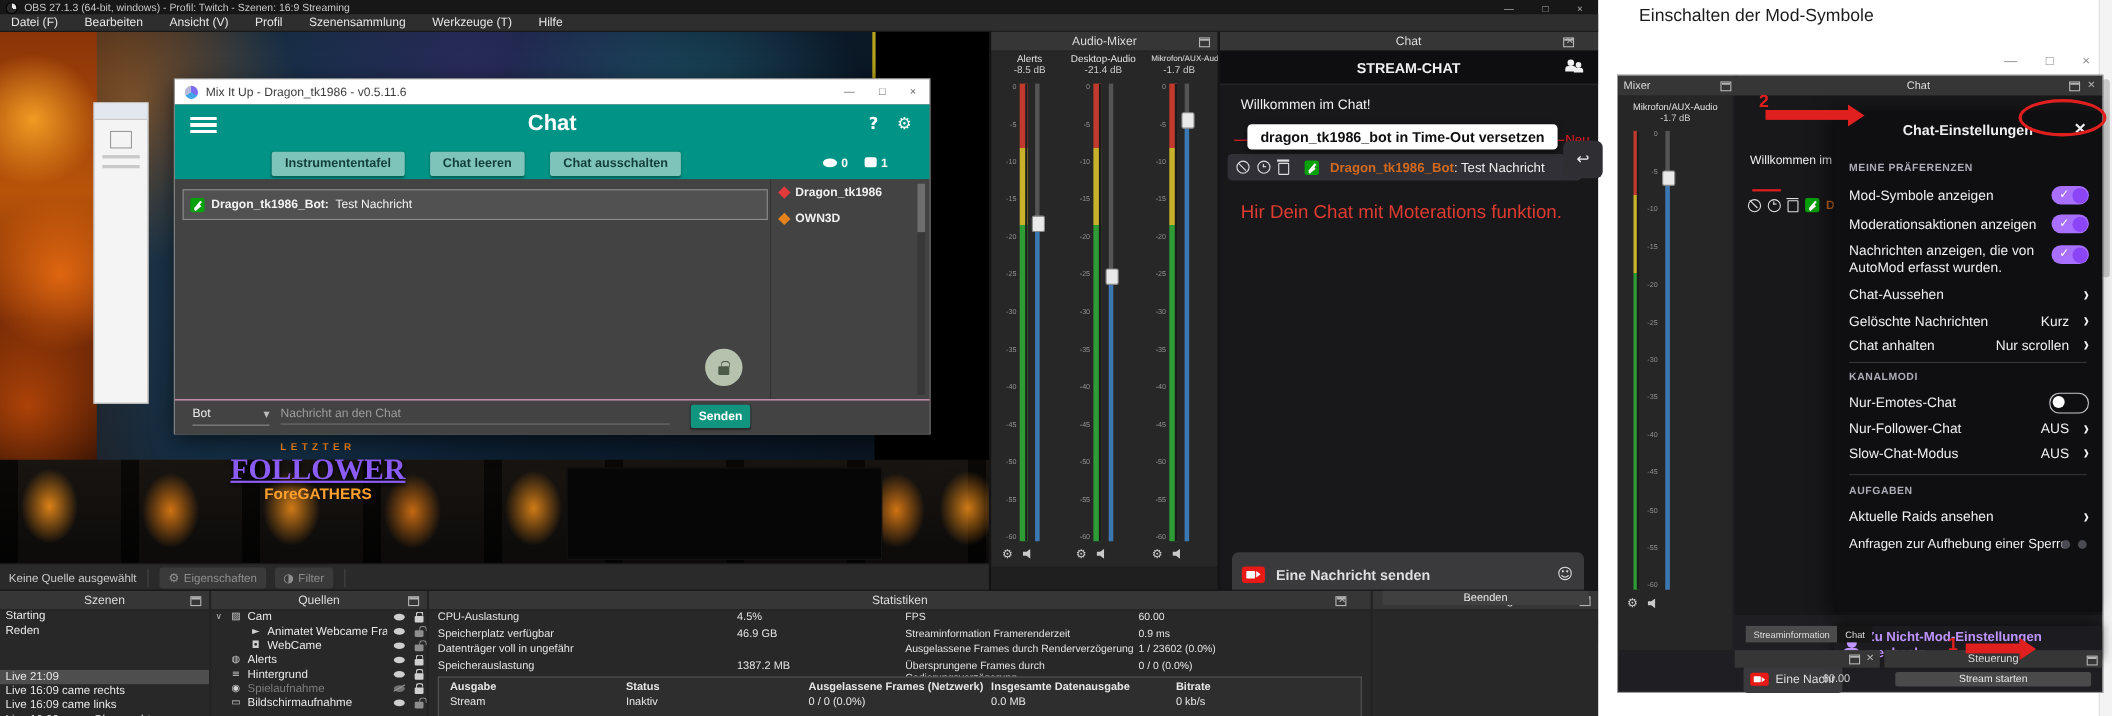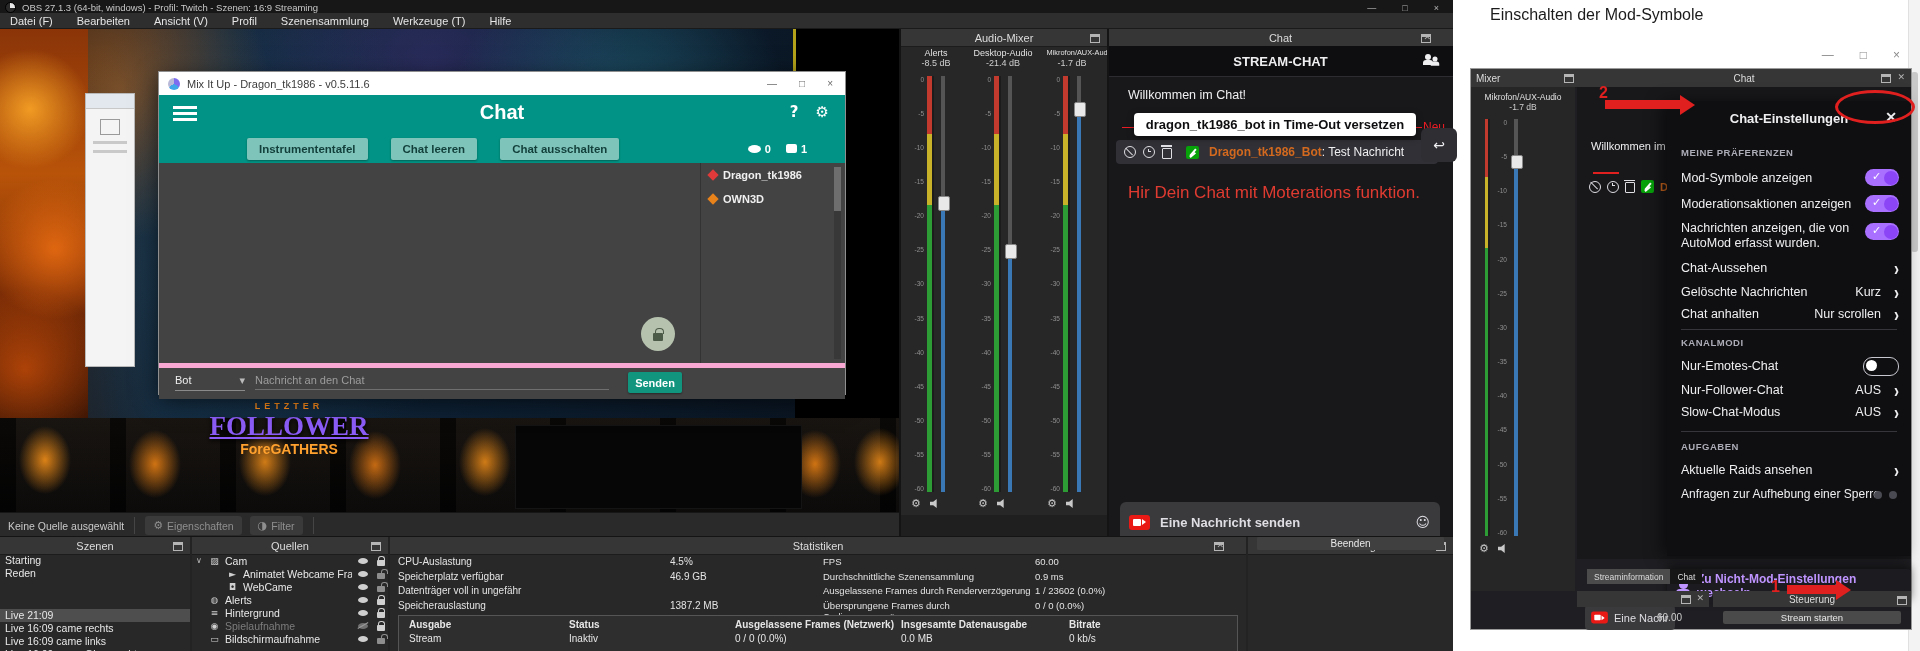--- a/index.html
+++ b/index.html
@@ -99,21 +99,21 @@
     padding:6px 0 6px 8px;}
   .diamond{width:8px;height:8px;transform:rotate(45deg);}
   .miu-scroll{position:absolute;right:4px;top:4px;width:7px;height:192px;background:#383838;}
   .miu-scroll .thumb{width:7px;height:44px;background:#6e6e6e;}
   .lock-fab{position:absolute;left:482px;top:245px;width:34px;height:34px;border-radius:50%;
     background:#b6c2ae;display:flex;align-items:center;justify-content:center;}
   .fab-lock{width:10px;height:8px;background:#4c5a48;border-radius:1px;position:relative;margin-top:5px;}
   .fab-lock::before{content:'';position:absolute;top:-5px;left:1.5px;width:7px;height:5px;
     border:1.8px solid #4c5a48;border-bottom:none;border-radius:4px 4px 0 0;}
   .miu-bottombar{position:absolute;left:0;top:291px;width:100%;height:31px;background:#434343;
-    border-top:5px solid #f9a8d4;}
+    border-top:1px solid #f9a8d4;}
   .miu-bot{position:absolute;left:16px;top:6px;width:70px;font-size:11px;color:#eee;
     border-bottom:1px solid #8a8a8a;padding-bottom:3px;}
   .miu-bot .caret{float:right;color:#bbb;}
   .miu-input{position:absolute;left:96px;top:6px;width:354px;font-size:11px;color:#9d9d9d;
     border-bottom:1px solid #6f6f6f;padding-bottom:3px;}
   .miu-send{position:absolute;left:469px;top:4px;width:54px;height:21px;background:#12957f;color:#fff;
     font-size:11px;font-weight:bold;border-radius:2px;display:flex;align-items:center;justify-content:center;
     box-shadow:0 1px 2px rgba(0,0,0,.4);}
 
   
@@ -395,20 +395,25 @@
         <div class="miu-btn">Instrumententafel</div>
             <div class="miu-btn">Chat leeren</div>
             <div class="miu-btn">Chat ausschalten</div>
           </div>
         <div class="miu-counts">
           <span><span class="miu-eye"></span><span>0</span></span>
           <span><span class="miu-bubble"></span><span>1</span></span>
         </div>
       </div>
       <div class="miu-content">
+        <div class="miu-msgrow">
+          <span class="mod-badge"></span>
+          <b>Dragon_tk1986_Bot:</b>
+          <span style="margin-left:6px">Test Nachricht</span>
+        </div>
         <div class="miu-userlist">
 
         <div class="miu-user">
             <span class="diamond" style="background: rgb(224, 58, 58);"></span>
             <span>Dragon_tk1986</span>
           </div>
             <div class="miu-user">
             <span class="diamond" style="background: rgb(232, 130, 26);"></span>
             <span>OWN3D</span>
           </div>
@@ -723,21 +728,21 @@
             <span class="stat-val">1387.2 MB</span>
           </div>
           </div>
         <div class="stat-grid" id="stats-right">
 
         <div style="display:contents">
             <span>FPS</span>
             <span class="stat-val">60.00</span>
           </div>
             <div style="display:contents">
-            <span>Durchschnittliche Szenensammlung</span>
+            <span>Streaminformation Framerenderzeit</span>
             <span class="stat-val">0.9 ms</span>
           </div>
             <div style="display:contents">
             <span>Ausgelassene Frames durch Renderverzögerung</span>
             <span class="stat-val">1 / 23602 (0.0%)</span>
           </div>
             <div style="display:contents">
             <span>Übersprungene Frames durch Codierungsverzögerung</span>
             <span class="stat-val">0 / 0 (0.0%)</span>
           </div>

